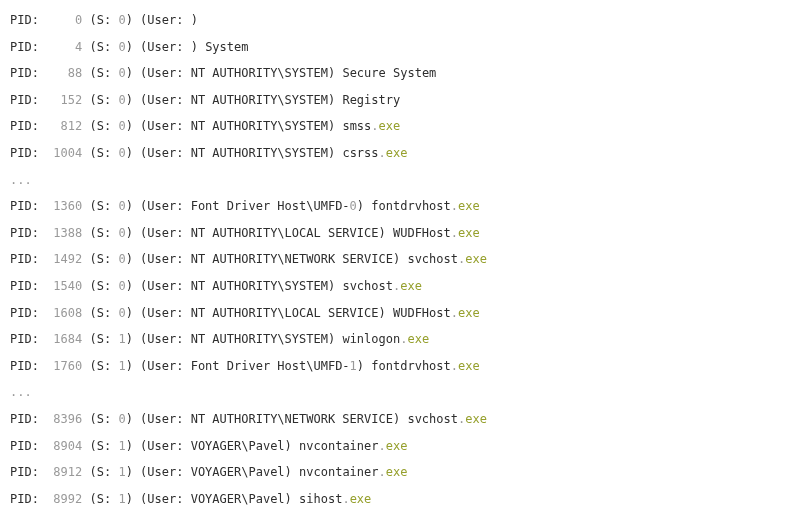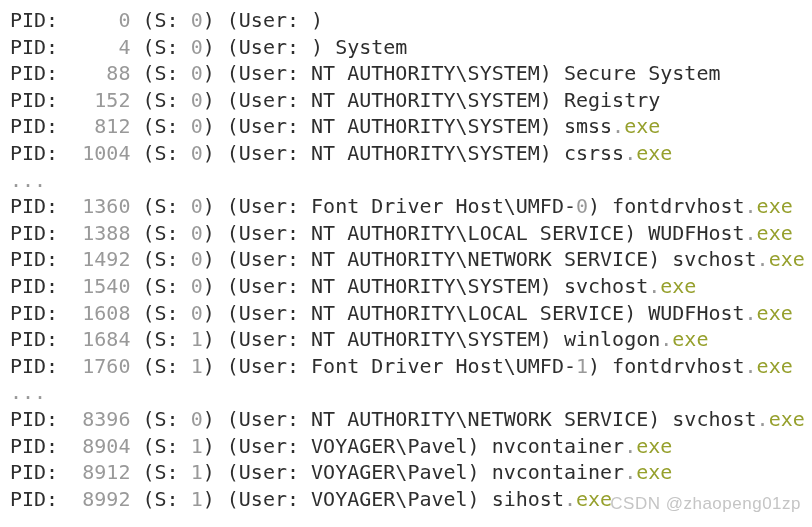--- a/index.html
+++ b/index.html
@@ -9,21 +9,21 @@
   }
   body {
     width: 812px;
     height: 527px;
     overflow: hidden;
     position: relative;
   }
   .console {
     padding: 7px 10px;
     font-family: "DejaVu Sans Mono", monospace;
-    font-size: 20px;
+    font-size: 12px;
     line-height: 26.6px;
     white-space: pre;
   }
   .line {
     height: 26.6px;
   }
   .txt { color: var(--c-text, #2e2e2e); }
   .num { color: var(--c-num, #999999); }
   .ext { color: var(--c-exe, #96a02d); }
   .watermark {
@@ -34,14 +34,13 @@
     font-size: 17px;
     color: var(--c-wm, #c5c5c5);
     letter-spacing: 0.5px;
   }
 </style>
 </head>
 <body style="background: rgb(255, 255, 255);">
 
 <main>
   <div class="console" id="console-text"><div class="line"><span class="txt">PID:</span><span class="num">     0</span><span class="txt"> (S: </span><span class="num">0</span><span class="txt">) (User: </span><span class="txt">)</span></div><div class="line"><span class="txt">PID:</span><span class="num">     4</span><span class="txt"> (S: </span><span class="num">0</span><span class="txt">) (User: </span><span class="txt">)</span><span class="txt"> </span><span class="txt">System</span></div><div class="line"><span class="txt">PID:</span><span class="num">    88</span><span class="txt"> (S: </span><span class="num">0</span><span class="txt">) (User: </span><span class="txt">NT AUTHORITY\SYSTEM</span><span class="txt">)</span><span class="txt"> </span><span class="txt">Secure System</span></div><div class="line"><span class="txt">PID:</span><span class="num">   152</span><span class="txt"> (S: </span><span class="num">0</span><span class="txt">) (User: </span><span class="txt">NT AUTHORITY\SYSTEM</span><span class="txt">)</span><span class="txt"> </span><span class="txt">Registry</span></div><div class="line"><span class="txt">PID:</span><span class="num">   812</span><span class="txt"> (S: </span><span class="num">0</span><span class="txt">) (User: </span><span class="txt">NT AUTHORITY\SYSTEM</span><span class="txt">)</span><span class="txt"> </span><span class="txt">smss</span><span class="num">.</span><span class="ext">exe</span></div><div class="line"><span class="txt">PID:</span><span class="num">  1004</span><span class="txt"> (S: </span><span class="num">0</span><span class="txt">) (User: </span><span class="txt">NT AUTHORITY\SYSTEM</span><span class="txt">)</span><span class="txt"> </span><span class="txt">csrss</span><span class="num">.</span><span class="ext">exe</span></div><div class="line"><span class="num">...</span></div><div class="line"><span class="txt">PID:</span><span class="num">  1360</span><span class="txt"> (S: </span><span class="num">0</span><span class="txt">) (User: </span><span class="txt">Font Driver Host\UMFD-</span><span class="num">0</span><span class="txt">)</span><span class="txt"> </span><span class="txt">fontdrvhost</span><span class="num">.</span><span class="ext">exe</span></div><div class="line"><span class="txt">PID:</span><span class="num">  1388</span><span class="txt"> (S: </span><span class="num">0</span><span class="txt">) (User: </span><span class="txt">NT AUTHORITY\LOCAL SERVICE</span><span class="txt">)</span><span class="txt"> </span><span class="txt">WUDFHost</span><span class="num">.</span><span class="ext">exe</span></div><div class="line"><span class="txt">PID:</span><span class="num">  1492</span><span class="txt"> (S: </span><span class="num">0</span><span class="txt">) (User: </span><span class="txt">NT AUTHORITY\NETWORK SERVICE</span><span class="txt">)</span><span class="txt"> </span><span class="txt">svchost</span><span class="num">.</span><span class="ext">exe</span></div><div class="line"><span class="txt">PID:</span><span class="num">  1540</span><span class="txt"> (S: </span><span class="num">0</span><span class="txt">) (User: </span><span class="txt">NT AUTHORITY\SYSTEM</span><span class="txt">)</span><span class="txt"> </span><span class="txt">svchost</span><span class="num">.</span><span class="ext">exe</span></div><div class="line"><span class="txt">PID:</span><span class="num">  1608</span><span class="txt"> (S: </span><span class="num">0</span><span class="txt">) (User: </span><span class="txt">NT AUTHORITY\LOCAL SERVICE</span><span class="txt">)</span><span class="txt"> </span><span class="txt">WUDFHost</span><span class="num">.</span><span class="ext">exe</span></div><div class="line"><span class="txt">PID:</span><span class="num">  1684</span><span class="txt"> (S: </span><span class="num">1</span><span class="txt">) (User: </span><span class="txt">NT AUTHORITY\SYSTEM</span><span class="txt">)</span><span class="txt"> </span><span class="txt">winlogon</span><span class="num">.</span><span class="ext">exe</span></div><div class="line"><span class="txt">PID:</span><span class="num">  1760</span><span class="txt"> (S: </span><span class="num">1</span><span class="txt">) (User: </span><span class="txt">Font Driver Host\UMFD-</span><span class="num">1</span><span class="txt">)</span><span class="txt"> </span><span class="txt">fontdrvhost</span><span class="num">.</span><span class="ext">exe</span></div><div class="line"><span class="num">...</span></div><div class="line"><span class="txt">PID:</span><span class="num">  8396</span><span class="txt"> (S: </span><span class="num">0</span><span class="txt">) (User: </span><span class="txt">NT AUTHORITY\NETWORK SERVICE</span><span class="txt">)</span><span class="txt"> </span><span class="txt">svchost</span><span class="num">.</span><span class="ext">exe</span></div><div class="line"><span class="txt">PID:</span><span class="num">  8904</span><span class="txt"> (S: </span><span class="num">1</span><span class="txt">) (User: </span><span class="txt">VOYAGER\Pavel</span><span class="txt">)</span><span class="txt"> </span><span class="txt">nvcontainer</span><span class="num">.</span><span class="ext">exe</span></div><div class="line"><span class="txt">PID:</span><span class="num">  8912</span><span class="txt"> (S: </span><span class="num">1</span><span class="txt">) (User: </span><span class="txt">VOYAGER\Pavel</span><span class="txt">)</span><span class="txt"> </span><span class="txt">nvcontainer</span><span class="num">.</span><span class="ext">exe</span></div><div class="line"><span class="txt">PID:</span><span class="num">  8992</span><span class="txt"> (S: </span><span class="num">1</span><span class="txt">) (User: </span><span class="txt">VOYAGER\Pavel</span><span class="txt">)</span><span class="txt"> </span><span class="txt">sihost</span><span class="num">.</span><span class="ext">exe</span></div></div>
-  <div class="watermark">CSDN @zhaopeng01zp</div>
 </main>
 
 </body></html>

